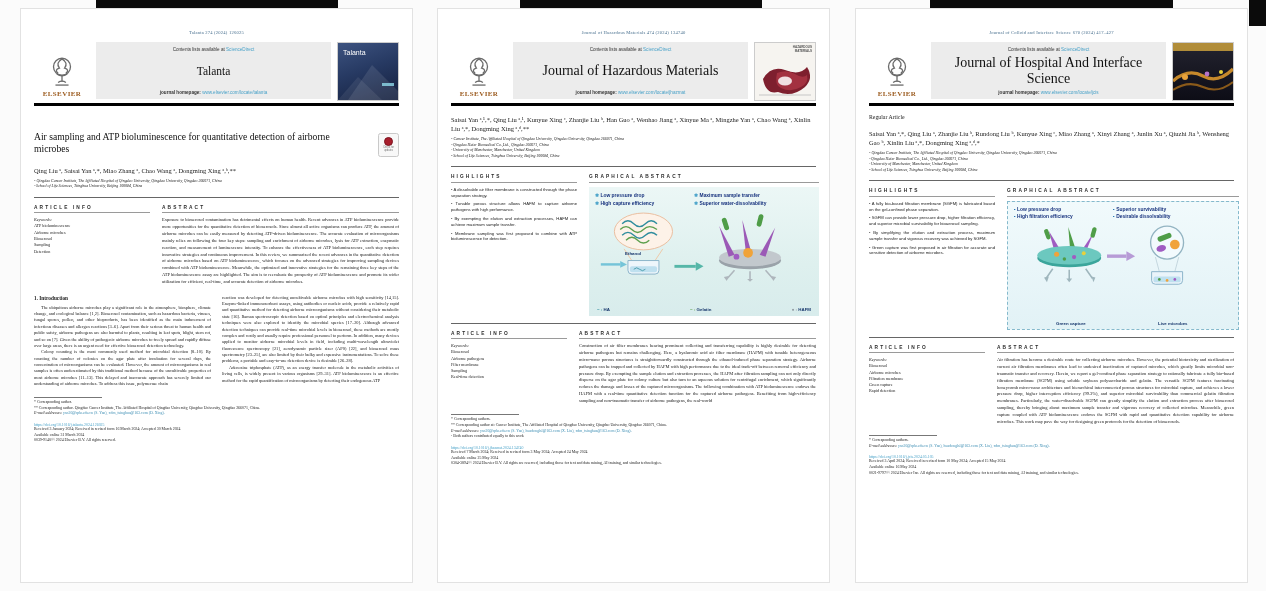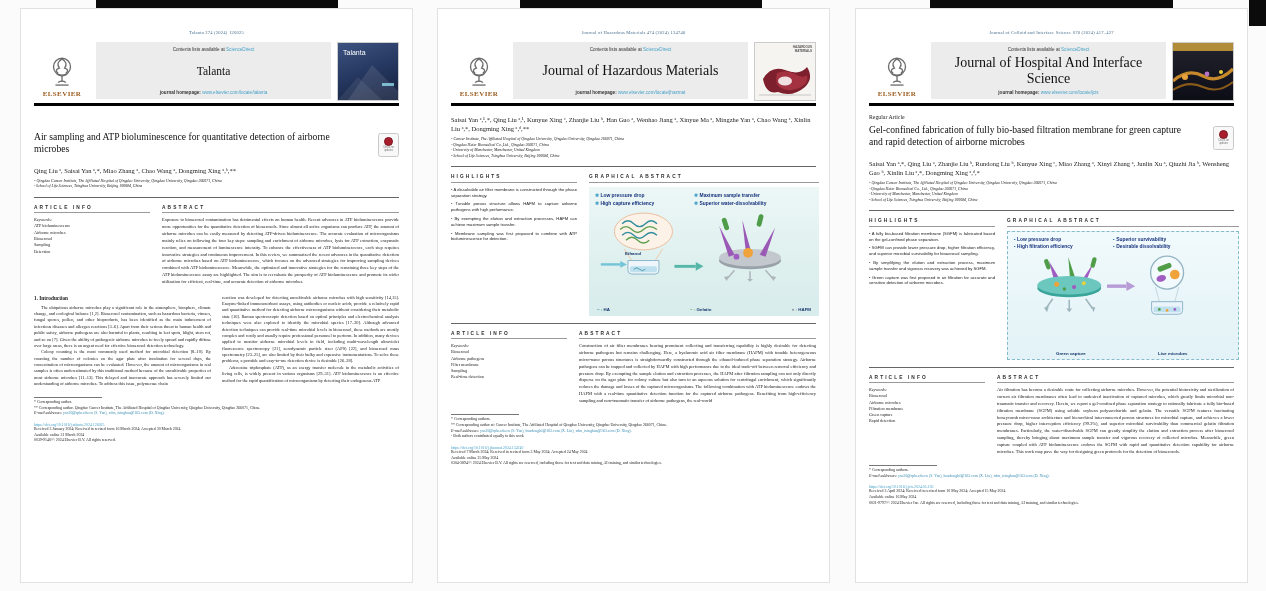--- a/index.html
+++ b/index.html
@@ -371,27 +371,20 @@
         <circle cx="12" cy="34" r="3" fill="#e8a33c"></circle>
         <circle cx="34" cy="31" r="2.4" fill="#b473c9"></circle>
         <circle cx="48" cy="29" r="2" fill="#e8d13c"></circle>
       </svg>
     </div>
   </div>
   <div class="rule-thick"></div>
 
   <div class="article-type">Regular Article</div>
 
-  <div class="title-row" style="margin-top:4px;">
-    <h1 class="title">Gel-confined fabrication of fully bio-based filtration membrane for green capture and rapid detection of airborne microbes</h1>
-    <div class="badge">
-      <div class="badge-dot"></div>
-      <div class="badge-text">Check for updates</div>
-    </div>
-  </div>
 
   <div class="authors">Saisai Yan ᵃ,*, Qing Liu ᵃ, Zhanjie Liu ᵇ, Rundong Liu ᵇ, Kunyue Xing ᶜ, Miao Zhang ᵃ, Xinyi Zhang ᵃ, Junlin Xu ᵃ, Qiuzhi Jia ᵇ, Wensheng Gao ᵇ, Xinlin Liu ᵃ,*, Dongming Xing ᵃ,ᵈ,*</div>
   <div class="affils">
     <div class="affil">ᵃ Qingdao Cancer Institute, The Affiliated Hospital of Qingdao University, Qingdao University, Qingdao 266071, China</div>
     <div class="affil">ᵇ Qingdao Haier Biomedical Co., Ltd., Qingdao 266071, China</div>
     <div class="affil">ᶜ University of Manchester, Manchester, United Kingdom</div>
     <div class="affil">ᵈ School of Life Sciences, Tsinghua University, Beijing 100084, China</div>
   </div>
   <div class="rule-thin"></div>
 

